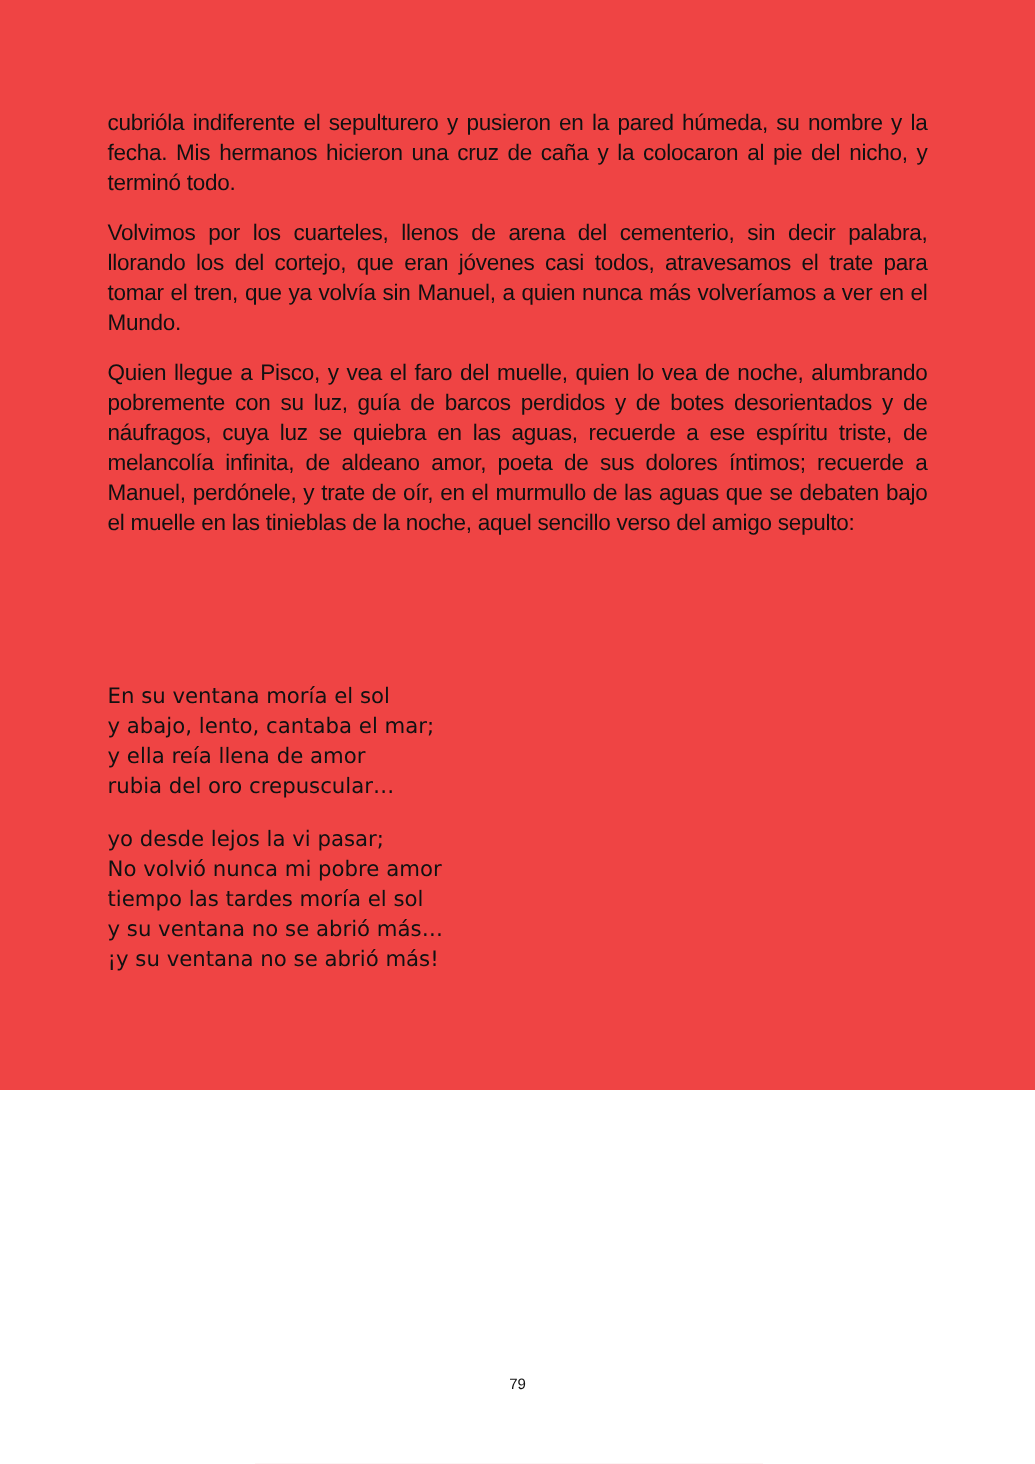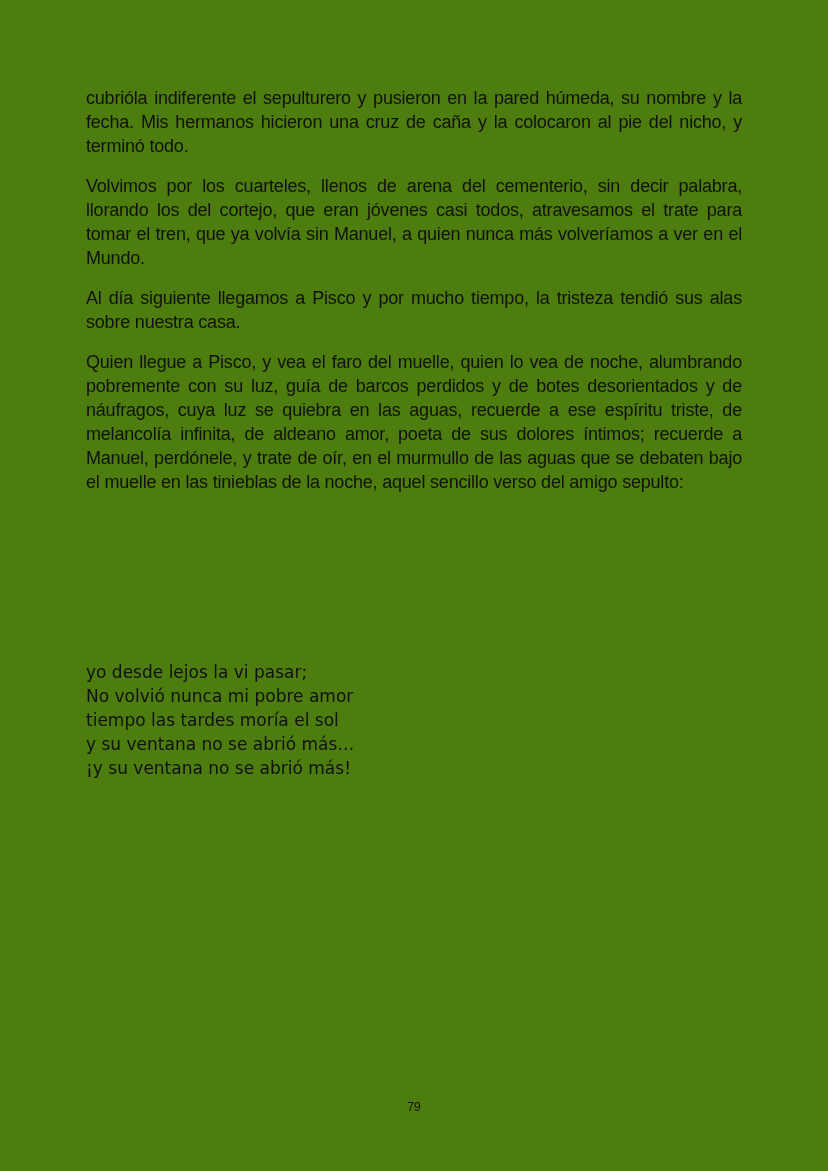--- a/index.html
+++ b/index.html
@@ -1,17 +1,17 @@
 <!DOCTYPE html>
 <html><head>
   <meta charset="utf-8">
   <style>
     html, body { margin: 0; padding: 0; background: #ffffff; }
     body { width: 828px; height: 1171px; position: relative; overflow: hidden; }
-    .page { position: absolute; left: 0; top: 0; width: 828px; height: 1171px; background: #4d7c0f; }
+    .page { position: absolute; left: 0; top: 0; width: 828px; height: 872px; background: #ef4444; }
     .prose {
       position: absolute; left: 86px; top: 86px; width: 656px;
       font-family: "Liberation Sans", sans-serif;
       font-size: 18px; line-height: 24px; color: #111;
       letter-spacing: -0.2px;
     }
     .prose p { margin: 0 0 16px 0; text-align: justify; text-align-last: left; }
     .verse {
       position: absolute; left: 86px; width: 500px;
       font-family: "DejaVu Sans", sans-serif;
@@ -25,24 +25,29 @@
       font-family: "Liberation Sans", sans-serif; font-size: 12px; color: #111;
     }
   </style>
 </head>
 <body>
 
 <div class="page">
   <div class="prose">
     <p>cubrióla indiferente el sepulturero y pusieron en la pared húmeda, su nombre y la fecha. Mis hermanos hicieron una cruz de caña y la colocaron al pie del nicho, y terminó todo.</p>
     <p>Volvimos por los cuarteles, llenos de arena del cementerio, sin decir palabra, llorando los del cortejo, que eran jóvenes casi todos, atravesamos el trate para tomar el tren, que ya volvía sin Manuel, a quien nunca más volveríamos a ver en el Mundo.</p>
-    <p>Al día siguiente llegamos a Pisco y por mucho tiempo, la tristeza tendió sus alas sobre nuestra casa.</p>
     <p>Quien llegue a Pisco, y vea el faro del muelle, quien lo vea de noche, alumbrando pobremente con su luz, guía de barcos perdidos y de botes desorientados y de náufragos, cuya luz se quiebra en las aguas, recuerde a ese espíritu triste, de melancolía infinita, de aldeano amor, poeta de sus dolores íntimos; recuerde a Manuel, perdónele, y trate de oír, en el murmullo de las aguas que se debaten bajo el muelle en las tinieblas de la noche, aquel sencillo verso del amigo sepulto:</p>
   </div>
 
+  <div class="verse stanza1">
+    <span class="line">En su ventana moría el sol</span>
+    <span class="line">y abajo, lento, cantaba el mar;</span>
+    <span class="line">y ella reía llena de amor</span>
+    <span class="line">rubia del oro crepuscular…</span>
+  </div>
 
   <div class="verse stanza2">
     <span class="line">yo desde lejos la vi pasar;</span>
     <span class="line">No volvió nunca mi pobre amor</span>
     <span class="line">tiempo las tardes moría el sol</span>
     <span class="line">y su ventana no se abrió más…</span>
     <span class="line">¡y su ventana no se abrió más!</span>
   </div>
 
   <div class="page-number">79</div>

